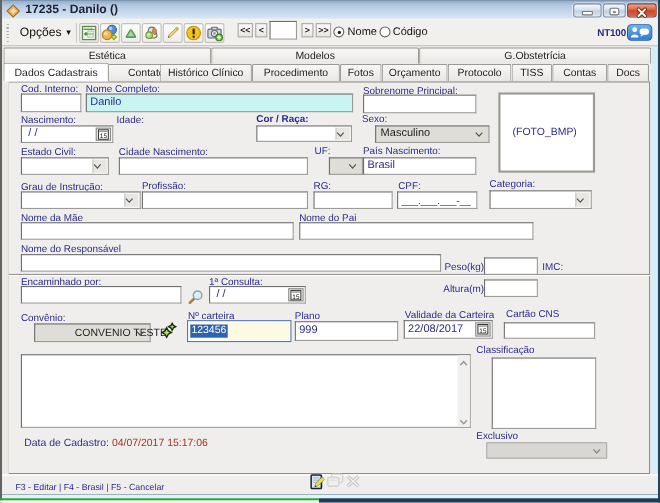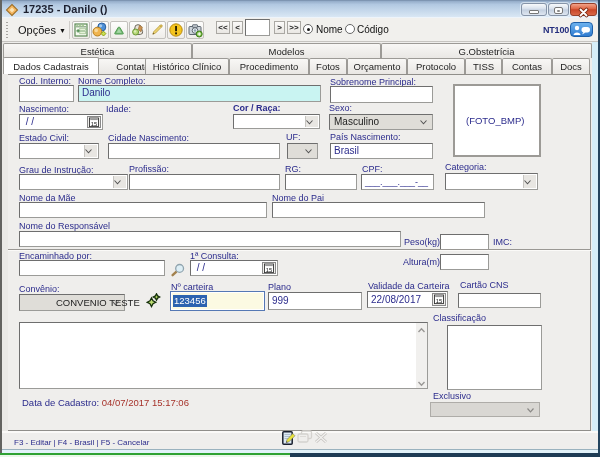--- a/index.html
+++ b/index.html
@@ -1,19 +1,19 @@
 <!DOCTYPE html>
 <html><head><meta charset="utf-8"><style>
 *{margin:0;padding:0;box-sizing:border-box;font-family:"Liberation Sans",sans-serif;}
 html,body{width:600px;height:457px;overflow:hidden;}
 body{position:relative;background:#efeeec;}
 .abs{position:absolute;}
 .lbl{position:absolute;font-size:9px;color:#2b2b8c;white-space:nowrap;line-height:9px;}
 .inp{position:absolute;background:#fff;border:1px solid;border-color:#6e6e6e #9b9b98 #9b9b98 #6e6e6e;font-size:10px;color:#2b2b8c;line-height:14px;padding-left:3px;white-space:nowrap;}
-.cmbg{position:absolute;background:#dfddd8;border:1px solid;border-color:#6e6e6e #9b9b98 #9b9b98 #6e6e6e;font-size:10px;color:#1d1d1d;line-height:14px;padding-left:4px;white-space:nowrap;}
+.cmbg{position:absolute;background:#dfddd8;border:1px solid;border-color:#6e6e6e #9b9b98 #9b9b98 #6e6e6e;font-size:10px;color:#1d1d1d;line-height:14px;padding-left:4px;white-space:nowrap;margin-left:12px;}
 .chev{position:absolute;right:4px;top:50%;margin-top:-3px;width:9px;height:7px;}
 .cbtn{position:absolute;right:1px;top:1px;bottom:1px;width:13px;background:#e8e6e2;border-left:1px solid #c6c4c0;}
 .tab{position:absolute;background:linear-gradient(#f8f7f5,#e9e7e4);border:1px solid #9c9a96;border-bottom:none;border-radius:2px 2px 0 0;font-size:9.5px;color:#1d1d1d;text-align:center;}
 .tbtn{position:absolute;width:18px;height:18px;top:21px;background:linear-gradient(#fdfdfc,#efede9);border:1px solid #c3c1bd;border-radius:2px;}
 .navb{position:absolute;top:21px;height:13px;background:linear-gradient(#fbfaf9,#e9e7e3);border:1px solid #aaa8a3;font-size:8px;font-weight:bold;color:#222;text-align:center;line-height:11px;}
 .calb{position:absolute;right:1px;top:1px;width:14px;bottom:1px;background:#f0efec;border:1px solid #8a8a8a;}
 </style></head>
 <body>
 
 <div class="abs" style="left:0;top:0;width:2px;height:457px;background:#56565200;"></div>

